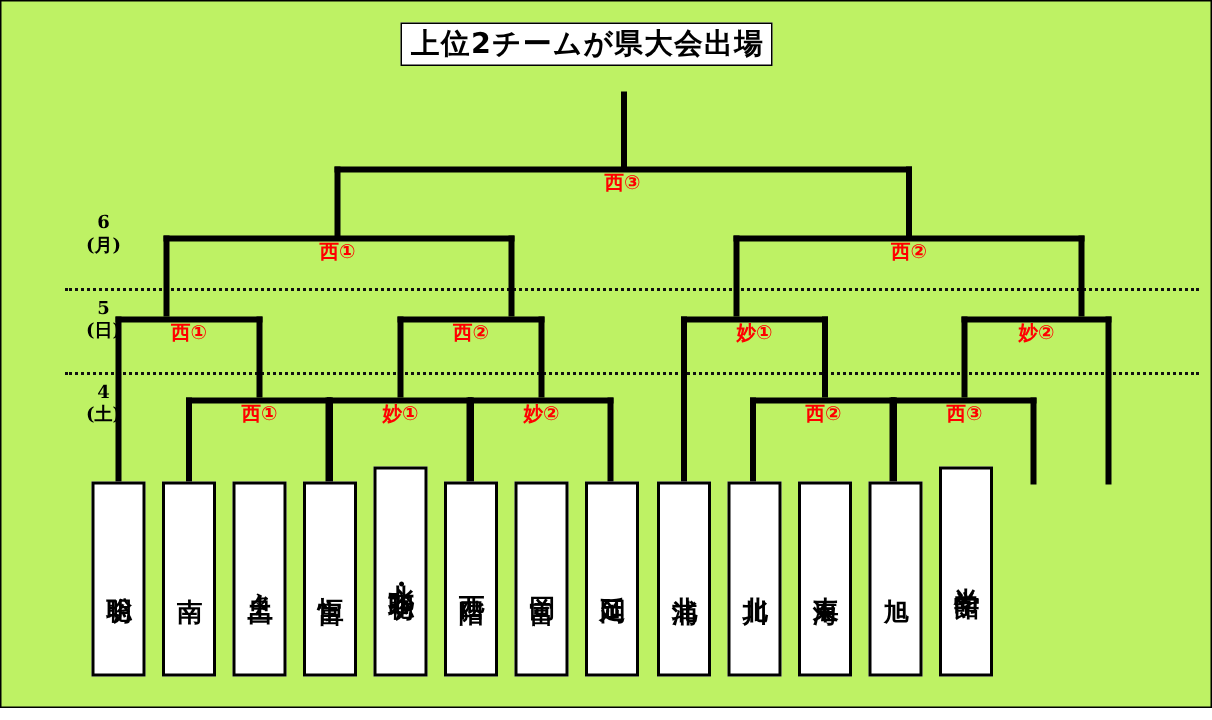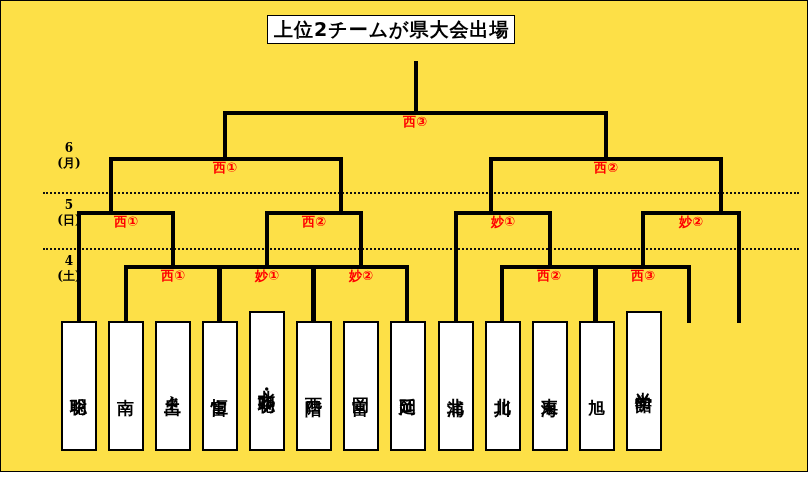--- a/index.html
+++ b/index.html
@@ -2,21 +2,21 @@
 <html><head>
 <meta charset="utf-8">
 <style>
   html,body{margin:0;padding:0;}
   body{
     width:808px;height:480px;
     background:#ffffff;
     font-family:"Liberation Sans","DejaVu Sans",sans-serif;
     overflow:hidden;
   }
-  #root{position:relative;width:808px;height:472px;background:#fde047;
+  #root{position:relative;width:808px;height:472px;background:#bef264;
         border:1px solid #000;box-sizing:border-box;}
 
   
   #title-box{
     position:absolute;left:266px;top:14px;
     padding:2px 4px 3px 6px;
     border:1px solid #000;
     background:#fff;
   }
   #title-text{

